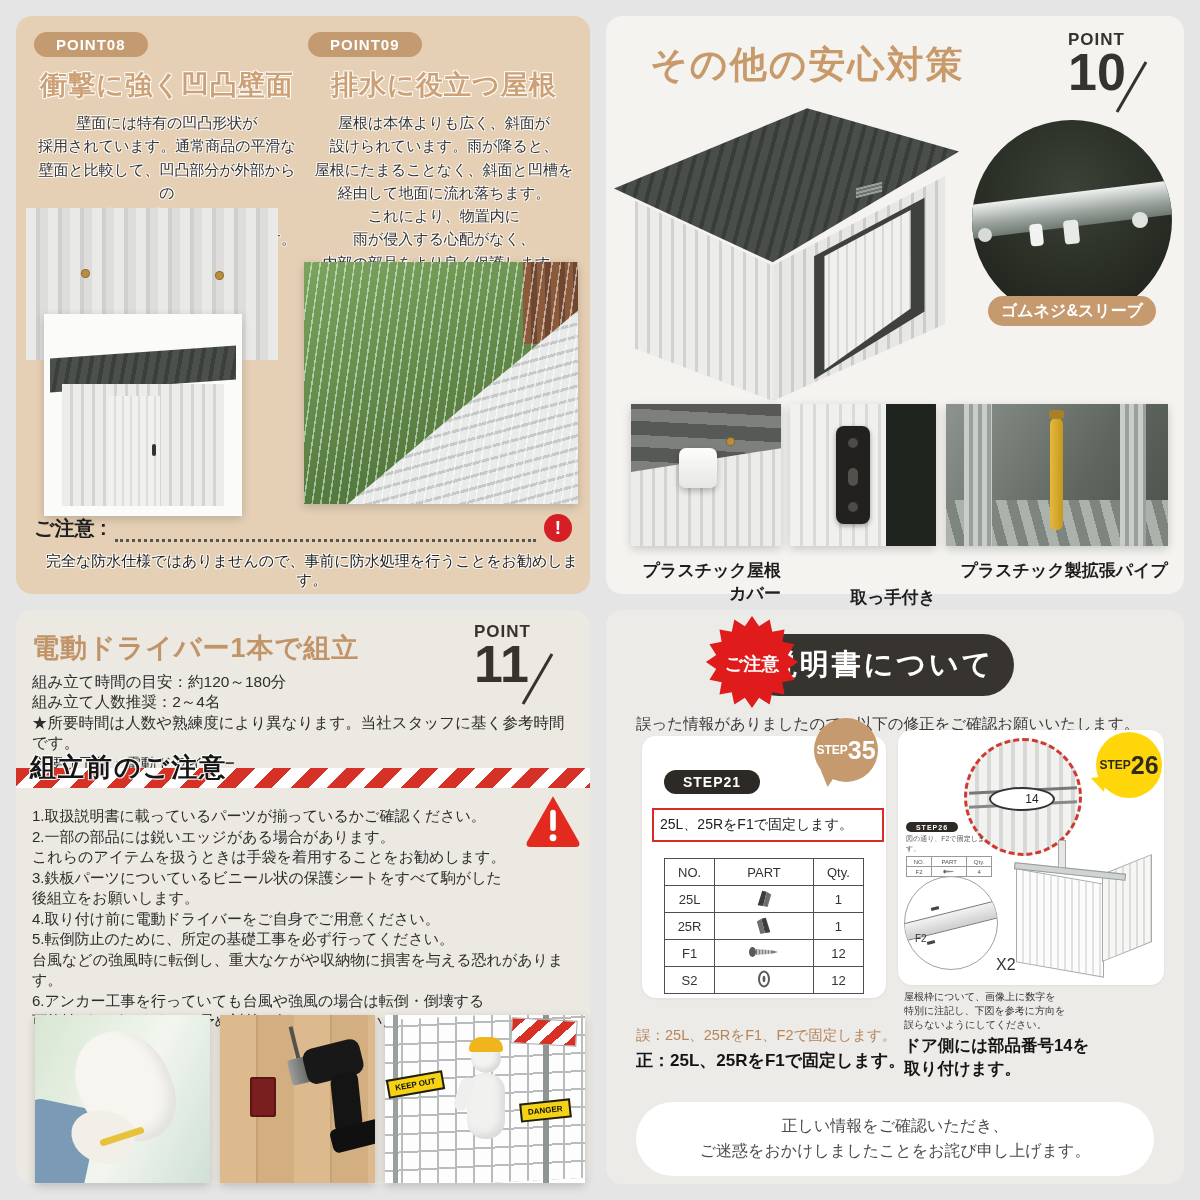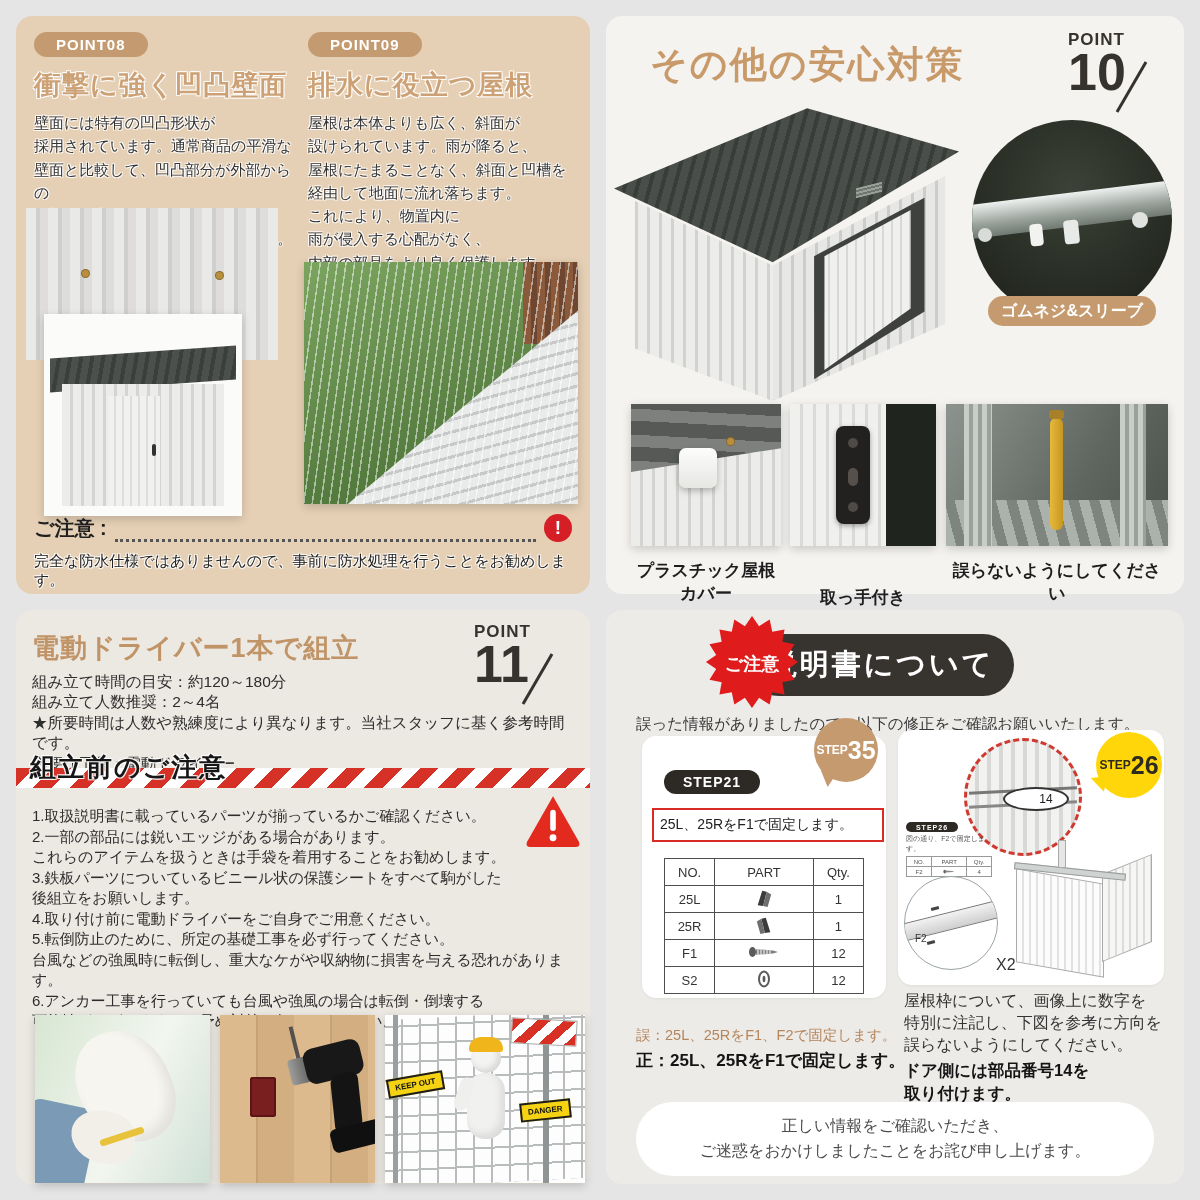--- a/index.html
+++ b/index.html
@@ -6,21 +6,21 @@
   .page{position:relative;width:1200px;height:1200px;background:#e5e5e5;overflow:hidden;
         font-family:"Liberation Sans",sans-serif;color:#2f2f2f;}
   .q{position:absolute;border-radius:16px;}
   #q-tl{left:16px;top:16px;width:574px;height:578px;background:#e5d0b5;}
   #q-tr{left:606px;top:16px;width:578px;height:578px;background:#f5f3f0;}
   #q-bl{left:16px;top:610px;width:574px;height:574px;background:#ece8e2;}
   #q-br{left:606px;top:610px;width:578px;height:574px;background:#edebe8;}
   .abs{position:absolute;}
   .pre{white-space:pre-line;}
   .halo{text-shadow:-1px -1px 0 rgba(255,255,255,.85),1px -1px 0 rgba(255,255,255,.85),
-        -1px 1px 0 rgba(255,255,255,.85),1px 1px 0 rgba(255,255,255,.85);}
+        -1px 1px 0 rgba(255,255,255,.85),1px 1px 0 rgba(255,255,255,.85);text-align:center;}
   
   .pt-badge{display:inline-block;background:#c49b70;color:#fff;font-weight:bold;font-size:15px;
             padding:4px 22px;border-radius:15px;letter-spacing:1px;}
   .pt-title{font-size:27px;font-weight:bold;color:#cda176;letter-spacing:1px;margin:10px 0 8px;}
   .pt-body{font-size:15px;line-height:1.55;color:#333;}
   .corrugated{background:repeating-linear-gradient(90deg,#e9e9e7 0 10px,#cfcfcd 10px 14px,#dedddb 14px 22px);}
   .screw{position:absolute;width:7px;height:7px;border-radius:50%;background:#b98f3e;box-shadow:0 0 0 1px #8a6a2c;}
   .photo{box-shadow:0 3px 9px rgba(0,0,0,.18);}
   .notice-row{display:flex;align-items:flex-end;gap:8px;}
   .notice-label{font-size:20px;font-weight:bold;color:#1f1f1f;}
@@ -28,21 +28,21 @@
   .bang{width:28px;height:28px;border-radius:50%;background:#d61e26;color:#fff;font-weight:bold;
         font-size:19px;display:flex;align-items:center;justify-content:center;}
   
   .pointnum{position:absolute;text-align:left;color:#36322e;}
   .pointnum .lbl{font-size:17px;font-weight:bold;letter-spacing:1px;}
   .pointnum .num{font-size:52px;font-weight:bold;line-height:.85;}
   .pslash{position:absolute;width:3px;height:58px;background:#36322e;transform:rotate(30deg);}
   
   .tr-title{font-size:37px;font-weight:bold;color:#c89a6a;letter-spacing:2px;}
   .shed-face{position:absolute;inset:0;}
-  .cap{font-size:17px;font-weight:bold;color:#1d1d1d;text-align:center;}
+  .cap{font-size:17px;font-weight:bold;color:#1d1d1d;text-align:right;}
   .pill-tan{background:#c59a6e;color:#fff;font-weight:bold;font-size:16px;border-radius:16px;
             display:flex;align-items:center;justify-content:center;}
   
   .bl-title{font-size:27px;font-weight:bold;color:#c09467;letter-spacing:1px;}
   .bl-specs{font-size:15.5px;line-height:1.32;color:#2d2d2d;}
   .tape{background:repeating-linear-gradient(135deg,#d63127 0 13px,#fff 13px 26px);}
   .caution-title{font-size:26px;font-weight:bold;color:#161616;letter-spacing:2px;}
   .bl-list{font-size:15px;line-height:1.37;color:#2d2d2d;}
   
   .dark-pill{background:#37332e;color:#fff;font-weight:bold;font-size:29px;letter-spacing:3px;
@@ -53,21 +53,21 @@
   .step-bubble{position:absolute;border-radius:50%;display:flex;flex-direction:row;
                align-items:center;justify-content:center;line-height:1;}
   .step-bubble .s1{font-size:12px;font-weight:bold;}
   .step-bubble .s2{font-size:25px;font-weight:bold;}
   .redbox{border:2px solid #d92b23;display:flex;align-items:center;font-size:14px;color:#222;padding-left:6px;}
   table.parts{border-collapse:collapse;width:100%;}
   table.parts th,table.parts td{border:1px solid #4f4f4f;text-align:center;font-size:13px;color:#333;
         height:26px;padding:0;font-weight:normal;}
   .wrong{font-size:14.5px;color:#b5855c;}
   .correct{font-size:17px;font-weight:bold;color:#141414;margin-top:4px;}
-  .note{font-size:16px;line-height:1.38;color:#333;}
+  .note{font-size:10px;line-height:1.38;color:#333;}
   .note-b{font-size:16.5px;font-weight:bold;line-height:1.35;color:#141414;margin-top:3px;}
   .apology{background:#fff;border-radius:38px;display:flex;align-items:center;justify-content:center;
            text-align:center;font-size:16px;color:#4c4c4c;line-height:1.55;}
   .mini{font-size:7px;color:#555;}
   table.mini-t{border-collapse:collapse;width:86px;}
   table.mini-t th,table.mini-t td{border:1px solid #999;font-size:6px;height:9px;text-align:center;
         color:#555;font-weight:normal;padding:0;}
   .dash-circle{border:3px dashed #cf3a30;border-radius:50%;
        background:repeating-linear-gradient(90deg,#f2f2f1 0 8px,#d8d8d6 8px 12px);}
   .ellipse14{background:#fff;border:2px solid #333;border-radius:50%;display:flex;align-items:center;
@@ -169,21 +169,21 @@
     </div>
     <div class="abs photo" style="left:340px;top:388px;width:222px;height:142px;overflow:hidden;background:linear-gradient(120deg,#8d948f,#5f665f 60%,#4a504a);">
       <div class="abs" style="left:0;bottom:0;width:100%;height:46px;background:repeating-linear-gradient(75deg,#aab2ab 0 10px,#7e857e 10px 20px);"></div>
       <div class="abs" style="left:18px;top:0;width:28px;height:100%;background:repeating-linear-gradient(90deg,#c9cdc9 0 5px,#9aa09a 5px 9px);"></div>
       <div class="abs" style="right:22px;top:0;width:26px;height:100%;background:repeating-linear-gradient(90deg,#c9cdc9 0 5px,#9aa09a 5px 9px);"></div>
       <div class="abs" style="left:104px;top:14px;width:13px;height:112px;border-radius:6px;background:linear-gradient(90deg,#e6b93c,#c6971f);"></div>
       <div class="abs" style="left:103px;top:6px;width:15px;height:9px;border-radius:3px;background:#a8802a;"></div>
     </div>
     <div class="abs cap" style="left:25px;top:543px;width:150px;">プラスチック屋根カバー</div>
     <div class="abs cap" style="left:184px;top:570px;width:146px;">取っ手付き</div>
-    <div class="abs cap" style="left:340px;top:543px;width:222px;">誤らないようにしてください</div>
+    <div class="abs cap" style="left:340px;top:543px;width:222px;">プラスチック製拡張パイプ</div>
   </div>
 
   <div class="q" id="q-bl">
     <div class="abs bl-title" style="left:16px;top:20px;">電動ドライバー1本で組立</div>
     <div class="pointnum" style="right:30px;top:12px;width:86px;">
       <div class="lbl">POINT</div>
       <div class="num">11</div>
       <div class="pslash" style="left:62px;top:28px;"></div>
     </div>
     <div class="abs bl-specs pre" style="left:16px;top:62px;width:545px;">組み立て時間の目安：約120～180分
@@ -305,21 +305,21 @@
 
     <div class="wcard" style="left:292px;top:120px;width:266px;height:255px;">
       <div class="step-bubble" style="right:2px;top:2px;width:66px;height:66px;background:#ffd60a;color:#2d2a20;">
         <span class="s1">STEP</span>
         <span class="s2">26</span>
         <div class="abs" style="left:-6px;bottom:8px;width:0;height:0;border-top:6px solid transparent;border-bottom:10px solid transparent;border-right:16px solid #ffd60a;transform:rotate(14deg);"></div>
       </div>
       <div class="abs dash-circle" style="left:66px;top:8px;width:112px;height:112px;">
         <div class="abs" style="left:2px;top:48px;width:108px;height:3px;background:#777;transform:rotate(-3deg);"></div>
         <div class="abs" style="left:2px;top:62px;width:108px;height:3px;background:#888;transform:rotate(-3deg);"></div>
-        <div class="abs ellipse14" style="left:36px;top:46px;width:42px;height:20px;padding-left:20px;">14</div>
+        <div class="abs ellipse14" style="left:22px;top:46px;width:42px;height:20px;padding-left:20px;">14</div>
       </div>
 
       <div class="abs" style="left:8px;top:92px;width:92px;">
         <div class="step-pill" style="width:52px;height:10px;font-size:7px;border-radius:5px;">STEP26</div>
         <div class="mini" style="margin:2px 0;">図の通り、F2で固定します。</div>
         <table class="mini-t">
           <tbody>
               <tr>
             <th>NO.</th>
             <th>PART</th>

